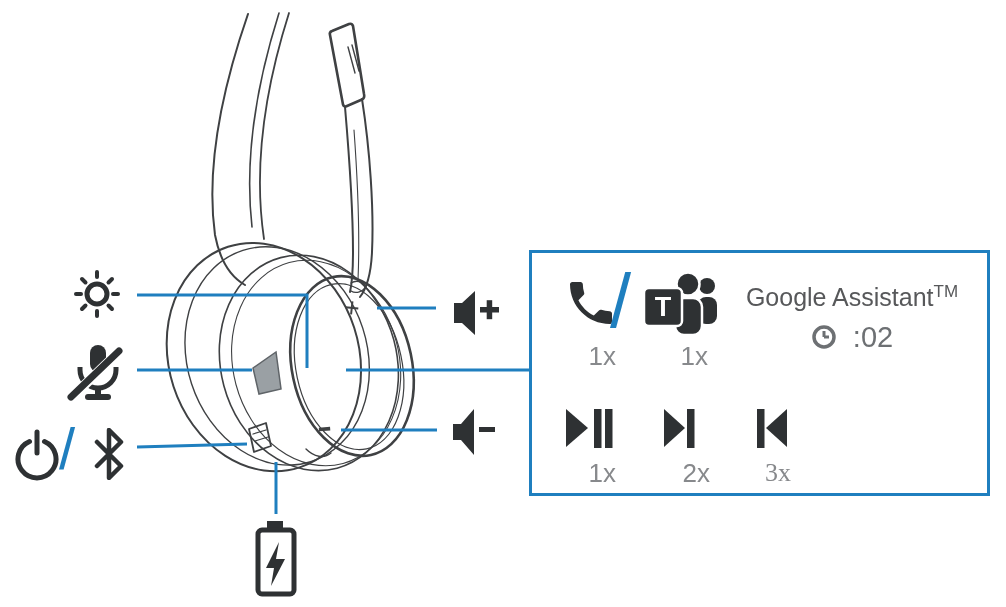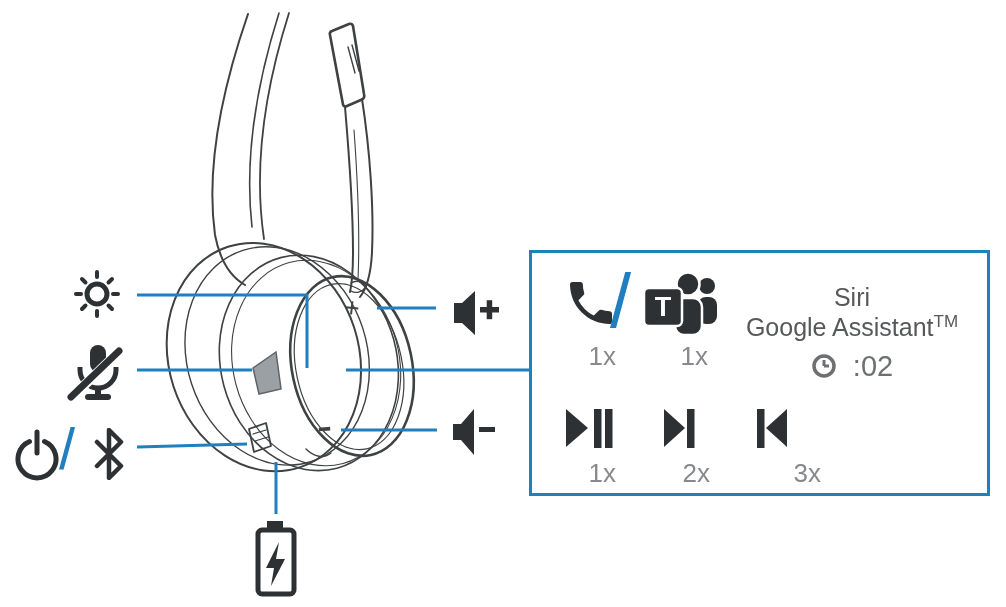--- a/index.html
+++ b/index.html
@@ -166,21 +166,20 @@
       <circle cx="64" cy="15" r="8" fill="#2e3133"></circle>
       <rect x="55" y="26" width="19" height="27" rx="8" fill="#2e3133"></rect>
       <circle cx="45" cy="13" r="11.5" fill="#2e3133" stroke="#ffffff" stroke-width="2.5"></circle>
       <rect x="32" y="27" width="27" height="37" rx="9" fill="#2e3133" stroke="#ffffff" stroke-width="2.5"></rect>
       <rect x="1" y="17" width="38" height="38" rx="5" fill="#2e3133" stroke="#ffffff" stroke-width="2.5"></rect>
       <text x="20" y="45" text-anchor="middle" font-size="27" font-weight="bold" fill="#ffffff">T</text>
     </svg>
     <div class="presses" style="left:116px;top:88px;">1x</div>
 
     <div class="assistant">
-      <div>Siri</div>
       <div><span>Google Assistant</span><sup>TM</sup></div>
       <div class="timer-row">
         <svg width="26" height="26" viewBox="0 0 26 26">
           <circle cx="13" cy="13" r="10" fill="none" stroke="#6d7073" stroke-width="3.5"></circle>
           <line x1="13" y1="13" x2="13" y2="7" stroke="#6d7073" stroke-width="3"></line>
           <line x1="13" y1="13" x2="18" y2="13" stroke="#6d7073" stroke-width="3"></line>
         </svg>
         <span>:02</span>
       </div>
     </div>
@@ -195,16 +194,16 @@
     <svg class="abs" style="left:132px;top:154px;" width="32" height="44" viewBox="0 0 32 44">
       <polygon points="0,2 21,21 0,40" fill="#2e3133"></polygon>
       <rect x="23" y="2" width="7.5" height="39" fill="#2e3133"></rect>
     </svg>
     <div class="presses" style="left:118px;top:205px;">2x</div>
 
     <svg class="abs" style="left:224px;top:154px;" width="32" height="44" viewBox="0 0 32 44">
       <rect x="1" y="2" width="7.5" height="39" fill="#2e3133"></rect>
       <polygon points="31,2 10,21 31,40" fill="#2e3133"></polygon>
     </svg>
-    <div class="presses" style="left:229px;top:205px;">3x</div>
+    <div class="presses" style="left:199px;top:205px;font-family:Liberation Serif, serif;">3x</div>
 
   </div>
 </div>
 
 </body></html>

